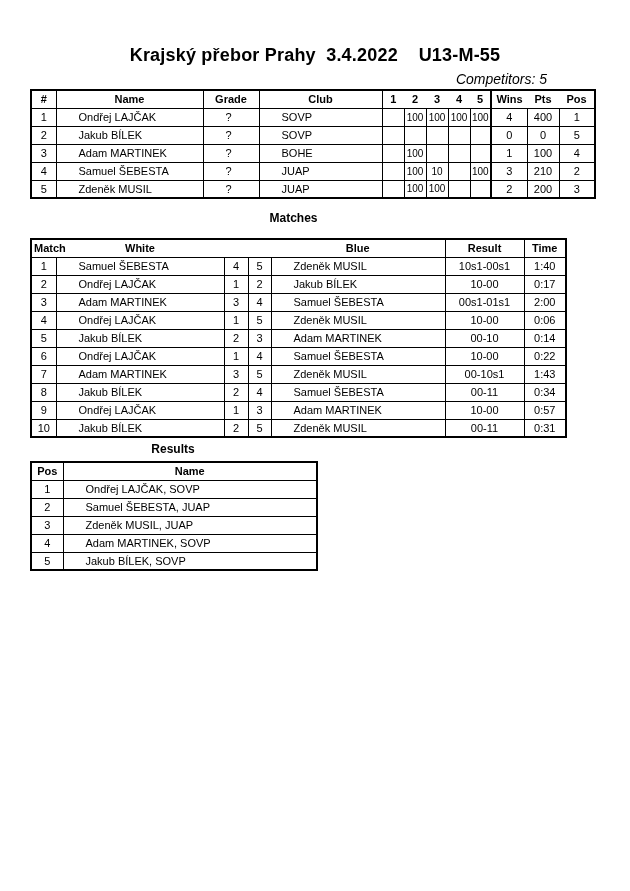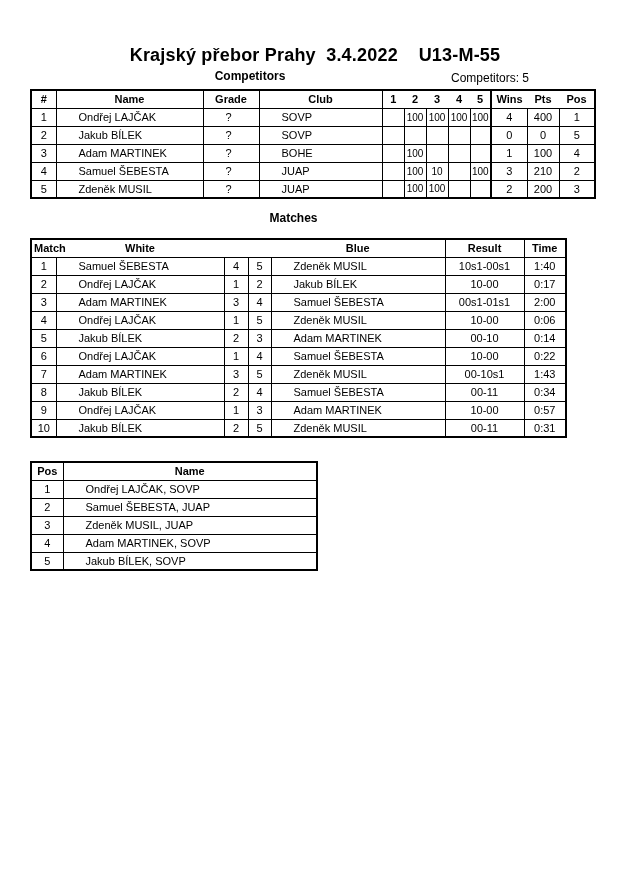--- a/index.html
+++ b/index.html
@@ -9,21 +9,21 @@
   .page { position:absolute; top:0; left:0; width:566px; height:891px; background:#fff; }
 
   .title { position:absolute; top:45px; left:0; width:630px; text-align:center;
            font-size:18px; font-weight:bold; white-space:pre; letter-spacing:0.2px; }
 
   .sec-heading { position:absolute; font-size:12px; font-weight:bold; text-align:center; }
   .h-competitors { top:69px; left:0;  width:500px; }
   .h-matches     { top:211px; left:26px; width:535px; }
   .h-results     { top:442px; left:30px; width:286px; }
 
-  .count-label { position:absolute; top:71px; right:37px; font-size:12px; }
+  .count-label { position:absolute; top:71px; right:19px; font-size:14px;font-style:italic; }
 
   table { border-collapse:collapse; table-layout:fixed; position:absolute;
           border:2px solid #000; background:#fff; }
   th, td { border:1px solid #000; height:18px; vertical-align:middle;
            font-size:11px; overflow:visible; white-space:nowrap; }
   th { font-weight:bold; text-align:center; }
   td { text-align:center; }
 
   td.name { text-align:left; padding-left:22px; }
   td.score { font-size:10px; padding:0; }
@@ -48,21 +48,20 @@
   
   #results-table { left:30px; top:461px; width:286px; }
 </style>
 </head>
 <body>
 
 <div class="page">
 
   <div class="title">Krajský přebor Prahy  3.4.2022    U13-M-55</div>
 
-  <div class="sec-heading h-competitors">Competitors</div>
   <div class="count-label">Competitors: 5</div>
 
   <table id="competitors-table">
     <colgroup>
       <col style="width:25px">
         <col style="width:147px">
         <col style="width:56px">
         <col style="width:123px">
       <col style="width:22px">
         <col style="width:22px">
@@ -273,20 +272,21 @@
           <td class="name">Jakub BÍLEK</td>
           <td class="num">2</td>
           <td class="num">5</td>
           <td class="name">Zdeněk MUSIL</td>
           <td class="result">00-11</td>
           <td class="time">0:31</td>
         </tr>
       </tbody>
   </table>
 
+  <div class="sec-heading h-results">Results</div>
 
   <table id="results-table">
     <colgroup>
       <col style="width:32px">
         <col style="width:254px">
     </colgroup>
     <thead>
       <tr>
         <th>Pos</th>
         <th>Name</th>

